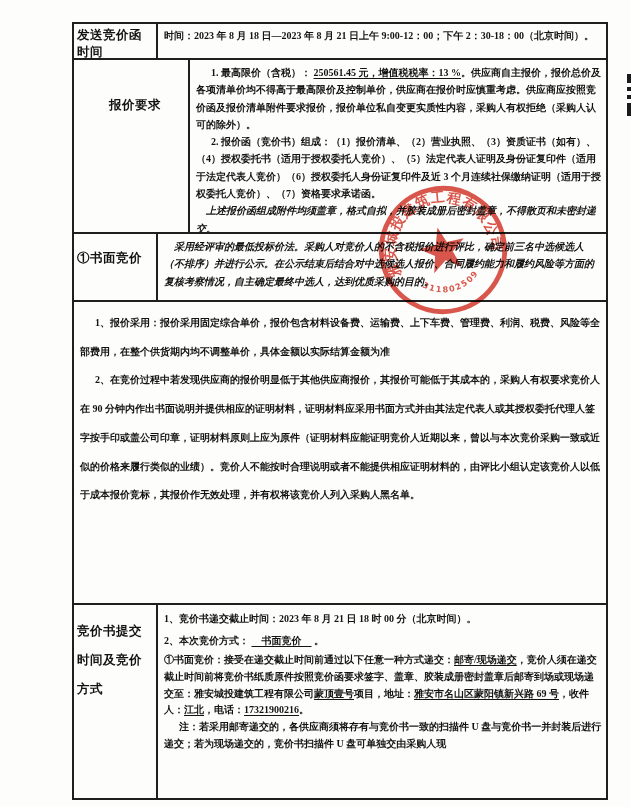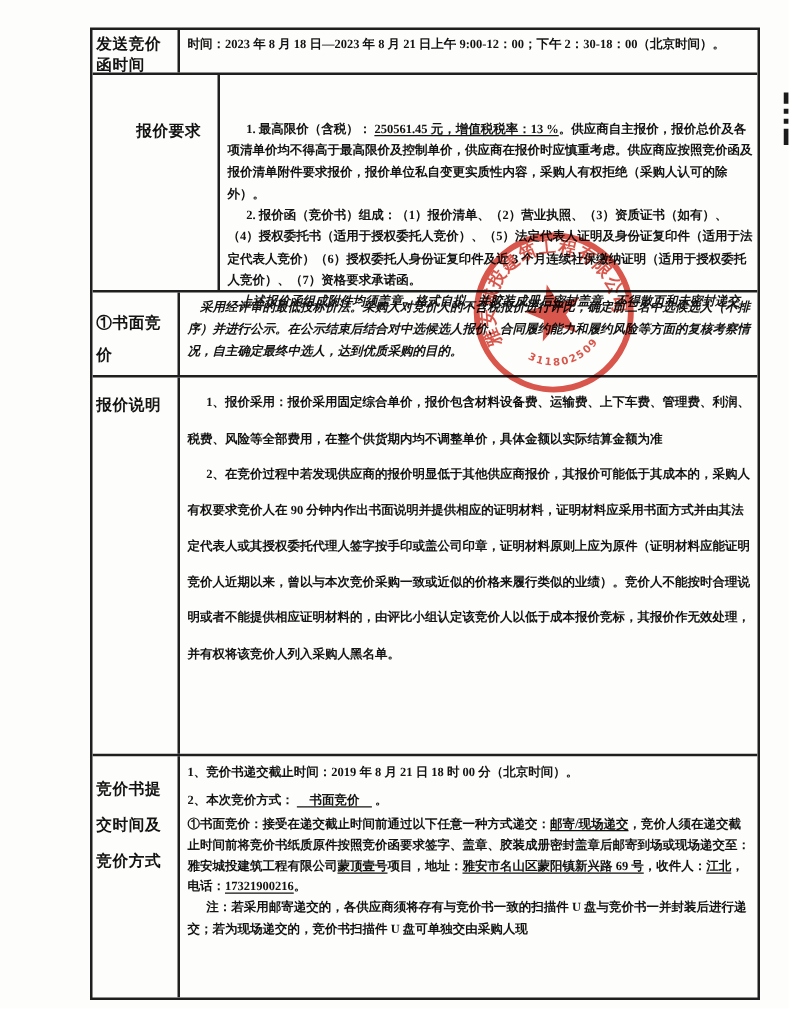--- a/index.html
+++ b/index.html
@@ -10,36 +10,36 @@
   }
   .doc-table {
     position:absolute; left:72px; top:22px; width:536px; height:778px;
     border:2px solid #1f1f1f; box-sizing:border-box;
     display:flex; flex-direction:column; overflow:hidden;
   }
   .row { display:flex; flex:none; box-sizing:border-box; border-top:2px solid #1f1f1f; }
   .row.first { border-top:none; }
   .cell { box-sizing:border-box; }
   .label {
-    width:70px; flex:none; border-right:2px solid #1f1f1f;
+    width:84px; flex:none; border-right:2px solid #1f1f1f;
     font-weight:700; font-size:12.5px; padding:2px 2px 2px 3px;
     line-height:17px; word-break:break-all; letter-spacing:0.5px;
   }
   .content { flex:1; padding:2px 4px 2px 6px; font-size:10px; font-weight:600; word-break:break-all; }
   .content p { margin:0; }
   .u { text-decoration:underline; text-underline-offset:2px; }
   .b { font-weight:700; }
 
   .r1 { height:34px; }
   .r1 .label { padding-top:3px; }
   .r1 .content { line-height:17px; padding-top:3px; font-weight:700; }
 
   .r2 { height:174px; }
   .r2 .label { padding-top:37px;margin-left:32px; }
-  .r2 .content { line-height:17.3px; padding-top:4px;margin-top:31px; }
+  .r2 .content { line-height:17.3px; padding-top:4px; }
   .ind15 { text-indent:1.5em; }
   .ind1 { text-indent:1em;font-style:italic; }
 
   .r3 { height:68px; }
   .r3 .label { padding-top:11px; line-height:26px; }
   .r3 .content { line-height:17.3px; padding-top:4px;border-radius:28px; }
 
   .r4 { height:303px; }
   .r4 .label { padding-top:14px; }
   .r4 .content { line-height:28.7px; padding-top:7px; }
@@ -85,31 +85,30 @@
     </div>
 
     <div class="row r3">
       <div class="cell label">①书面竞价</div>
       <div class="cell content">
         <p class="ind1">采用经评审的最低投标价法。采购人对竞价人的不含税报价进行评比，确定前三名中选候选人（不排序）并进行公示。在公示结束后结合对中选候选人报价、合同履约能力和履约风险等方面的复核考察情况，自主确定最终中选人，达到优质采购的目的。</p>
       </div>
     </div>
 
     <div class="row r4">
-      <div class="cell label">报价说明</div>
       <div class="cell content">
         <p class="ind15">1、报价采用：报价采用固定综合单价，报价包含材料设备费、运输费、上下车费、管理费、利润、税费、风险等全部费用，在整个供货期内均不调整单价，具体金额以实际结算金额为准</p>
         <p class="ind15">2、在竞价过程中若发现供应商的报价明显低于其他供应商报价，其报价可能低于其成本的，采购人有权要求竞价人在 90 分钟内作出书面说明并提供相应的证明材料，证明材料应采用书面方式并由其法定代表人或其授权委托代理人签字按手印或盖公司印章，证明材料原则上应为原件（证明材料应能证明竞价人近期以来，曾以与本次竞价采购一致或近似的价格来履行类似的业绩）。竞价人不能按时合理说明或者不能提供相应证明材料的，由评比小组认定该竞价人以低于成本报价竞标，其报价作无效处理，并有权将该竞价人列入采购人黑名单。</p>
       </div>
     </div>
 
     <div class="row r5">
       <div class="cell label">竞价书提交时间及竞价方式</div>
       <div class="cell content">
-        <p class="num">1、竞价书递交截止时间：2019 年 8 月 21 日 18 时 00 分（北京时间）。</p>
+        <p class="num">1、竞价书递交截止时间：2023 年 8 月 21 日 18 时 00 分（北京时间）。</p>
         <p class="num"><span>2、本次竞价方式： </span><span class="u b">　书面竞价　</span><span> 。</span></p>
         <p><span>①书面竞价：接受在递交截止时间前通过以下任意一种方式递交：</span><span class="u">邮寄/现场递交</span><span>，竞价人须在递交截止时间前将竞价书纸质原件按照竞价函要求签字、盖章、胶装成册密封盖章后邮寄到场或现场递交至：雅安城投建筑工程有限公司</span><span class="u">蒙顶壹号</span><span>项目，地址：</span><span class="u">雅安市名山区蒙阳镇新兴路 69 号</span><span>，收件人：</span><span class="u">江北</span><span>，电话：</span><span class="u">17321900216</span><span>。</span></p>
         <p class="note b">注：若采用邮寄递交的，各供应商须将存有与竞价书一致的扫描件 U 盘与竞价书一并封装后进行递交；若为现场递交的，竞价书扫描件 U 盘可单独交由采购人现</p>
       </div>
     </div>
 
   </div>
 
   <svg class="seal" viewBox="0 0 160 160" xmlns="http://www.w3.org/2000/svg">
     <g transform="rotate(-14 80 80)" fill="#d4392c" stroke="none">

